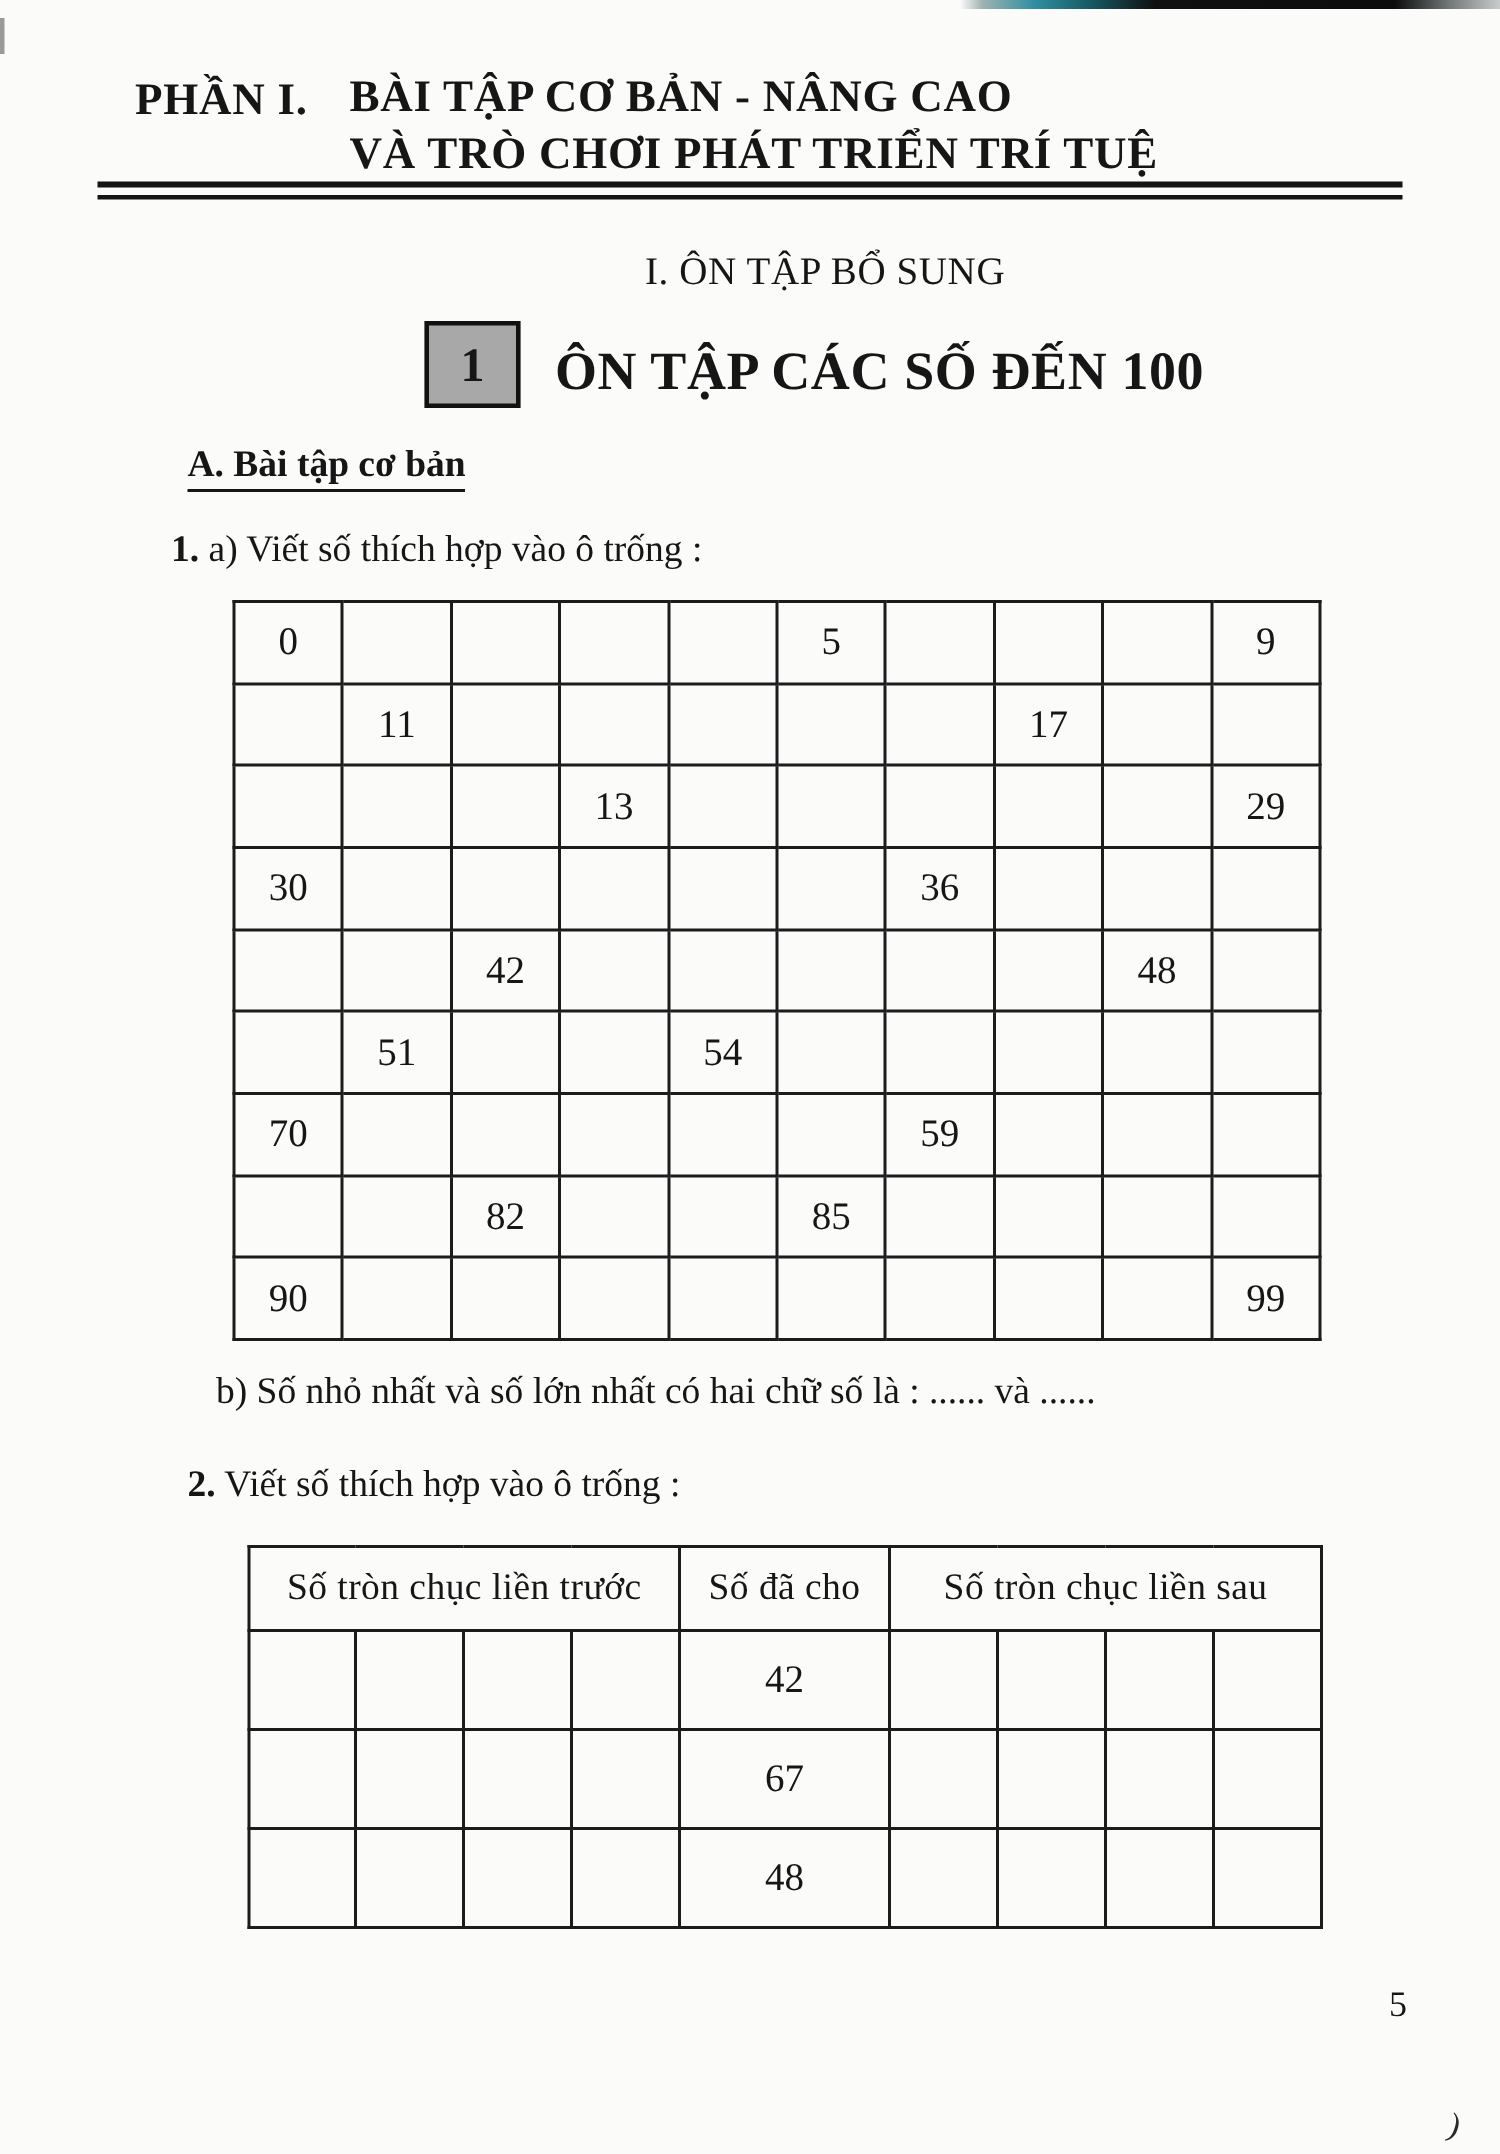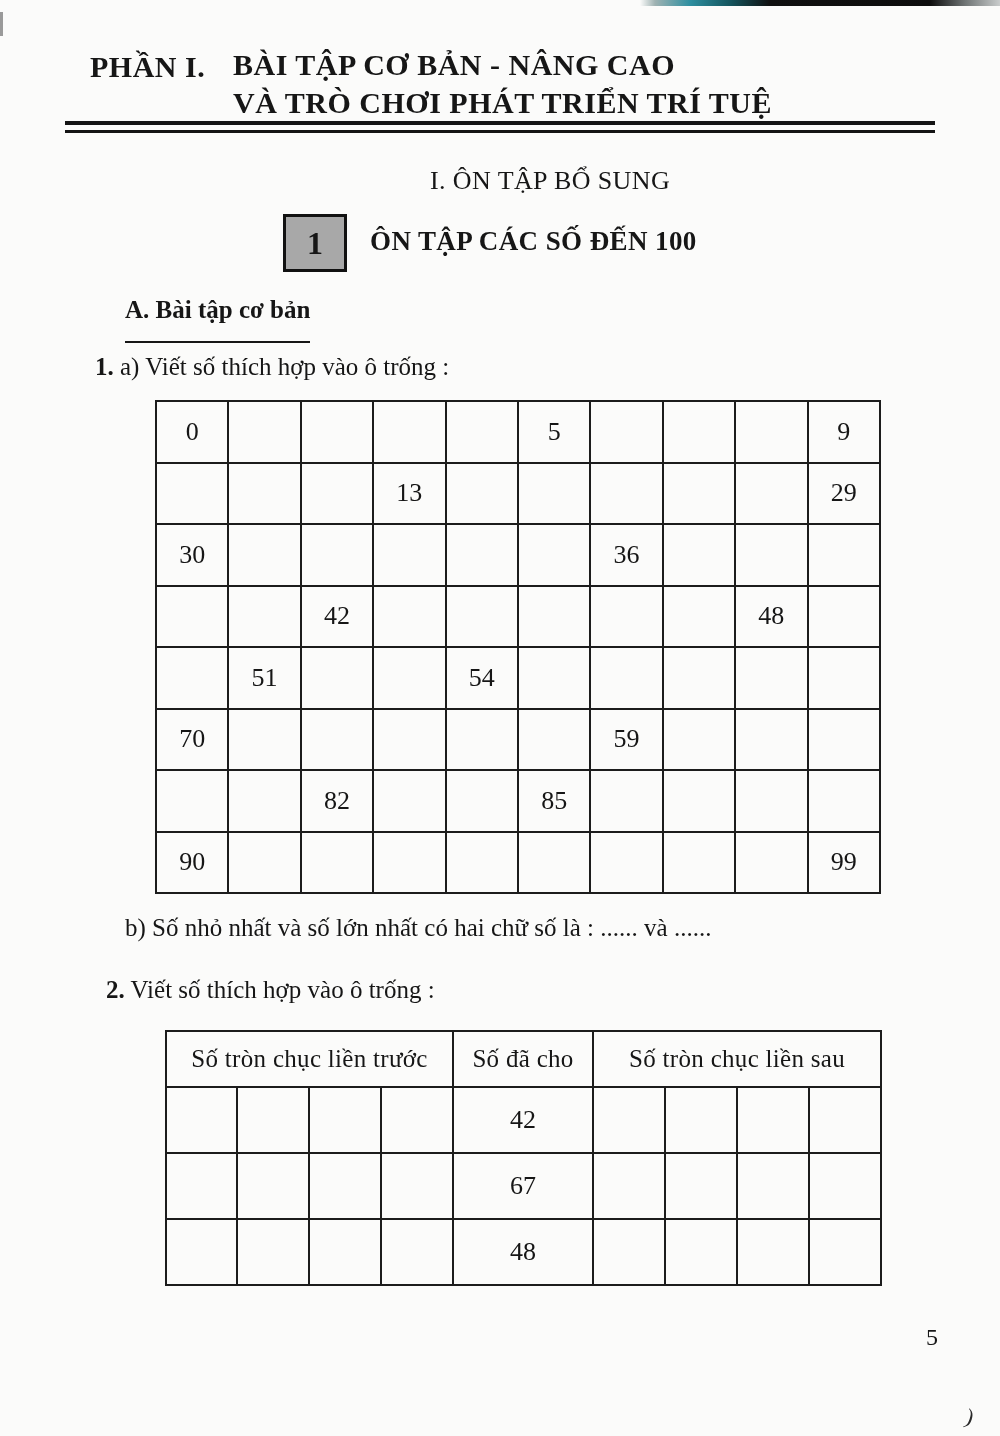--- a/index.html
+++ b/index.html
@@ -49,29 +49,29 @@
   }
   
   .lesson-box{
     position:absolute;left:283px;top:214px;width:58px;height:52px;
     background:#a8a8a8;border:3px solid #111;
     display:flex;align-items:center;justify-content:center;
     font-size:32px;font-weight:bold;
   }
   .lesson-title{
     position:absolute;left:370px;top:226px;
-    font-size:27px;font-weight:bold;letter-spacing:.4px;
+    font-size:36px;font-weight:bold;letter-spacing:.4px;
   }
   .subsection-title{
     position:absolute;left:125px;top:296px;
     font-size:25px;font-weight:bold;
-    border-bottom:2px solid #161616;padding-bottom:17px;
-  }
-  
-  .prompt{position:absolute;font-size:25px;}
+    border-bottom:2px solid #161616;padding-bottom:2px;
+  }
+  
+  .prompt{position:absolute;font-size:25px;margin-left:19px;}
   .prompt b{font-weight:bold;}
   #prompt-1a{left:95px;top:353px;}
   #prompt-1b{left:125px;top:914px;text-align:right;}
   #prompt-2{left:106px;top:976px;}
   
   table{border-collapse:collapse;table-layout:fixed;}
   td,th{border:2px solid #1c1c1c;padding:0;}
   .number-grid{
     position:absolute;left:155px;top:400px;width:726px;height:494px;
   }
@@ -125,20 +125,32 @@
         <td>0</td>
         <td></td>
         <td></td>
         <td></td>
         <td></td>
         <td>5</td>
         <td></td>
         <td></td>
         <td></td>
         <td>9</td>
+      </tr>
+      <tr>
+        <td></td>
+        <td>11</td>
+        <td></td>
+        <td></td>
+        <td></td>
+        <td></td>
+        <td></td>
+        <td>17</td>
+        <td></td>
+        <td></td>
       </tr>
       <tr>
         <td></td>
         <td></td>
         <td></td>
         <td>13</td>
         <td></td>
         <td></td>
         <td></td>
         <td></td>

